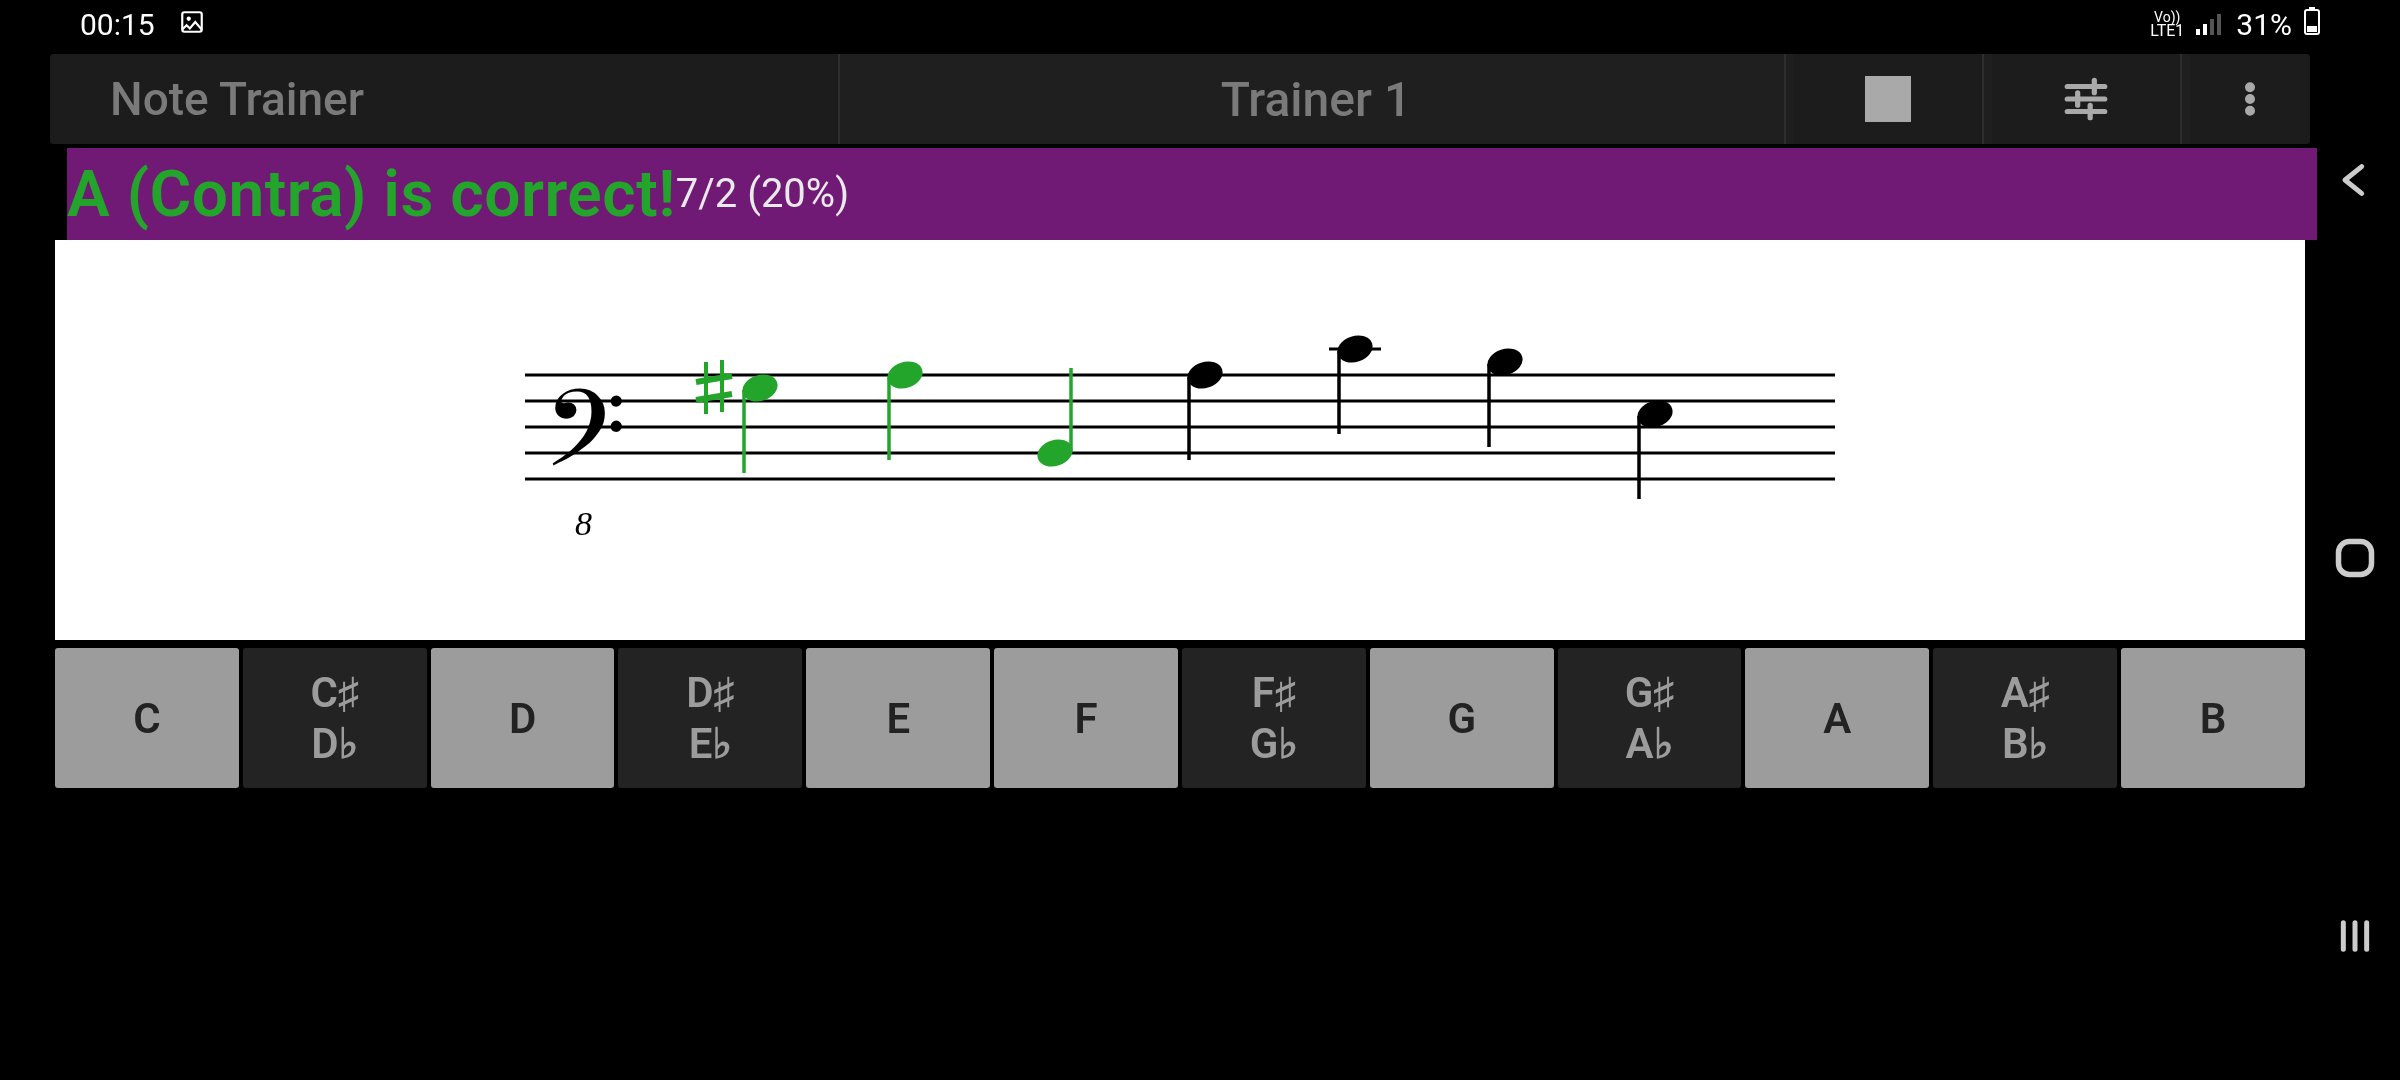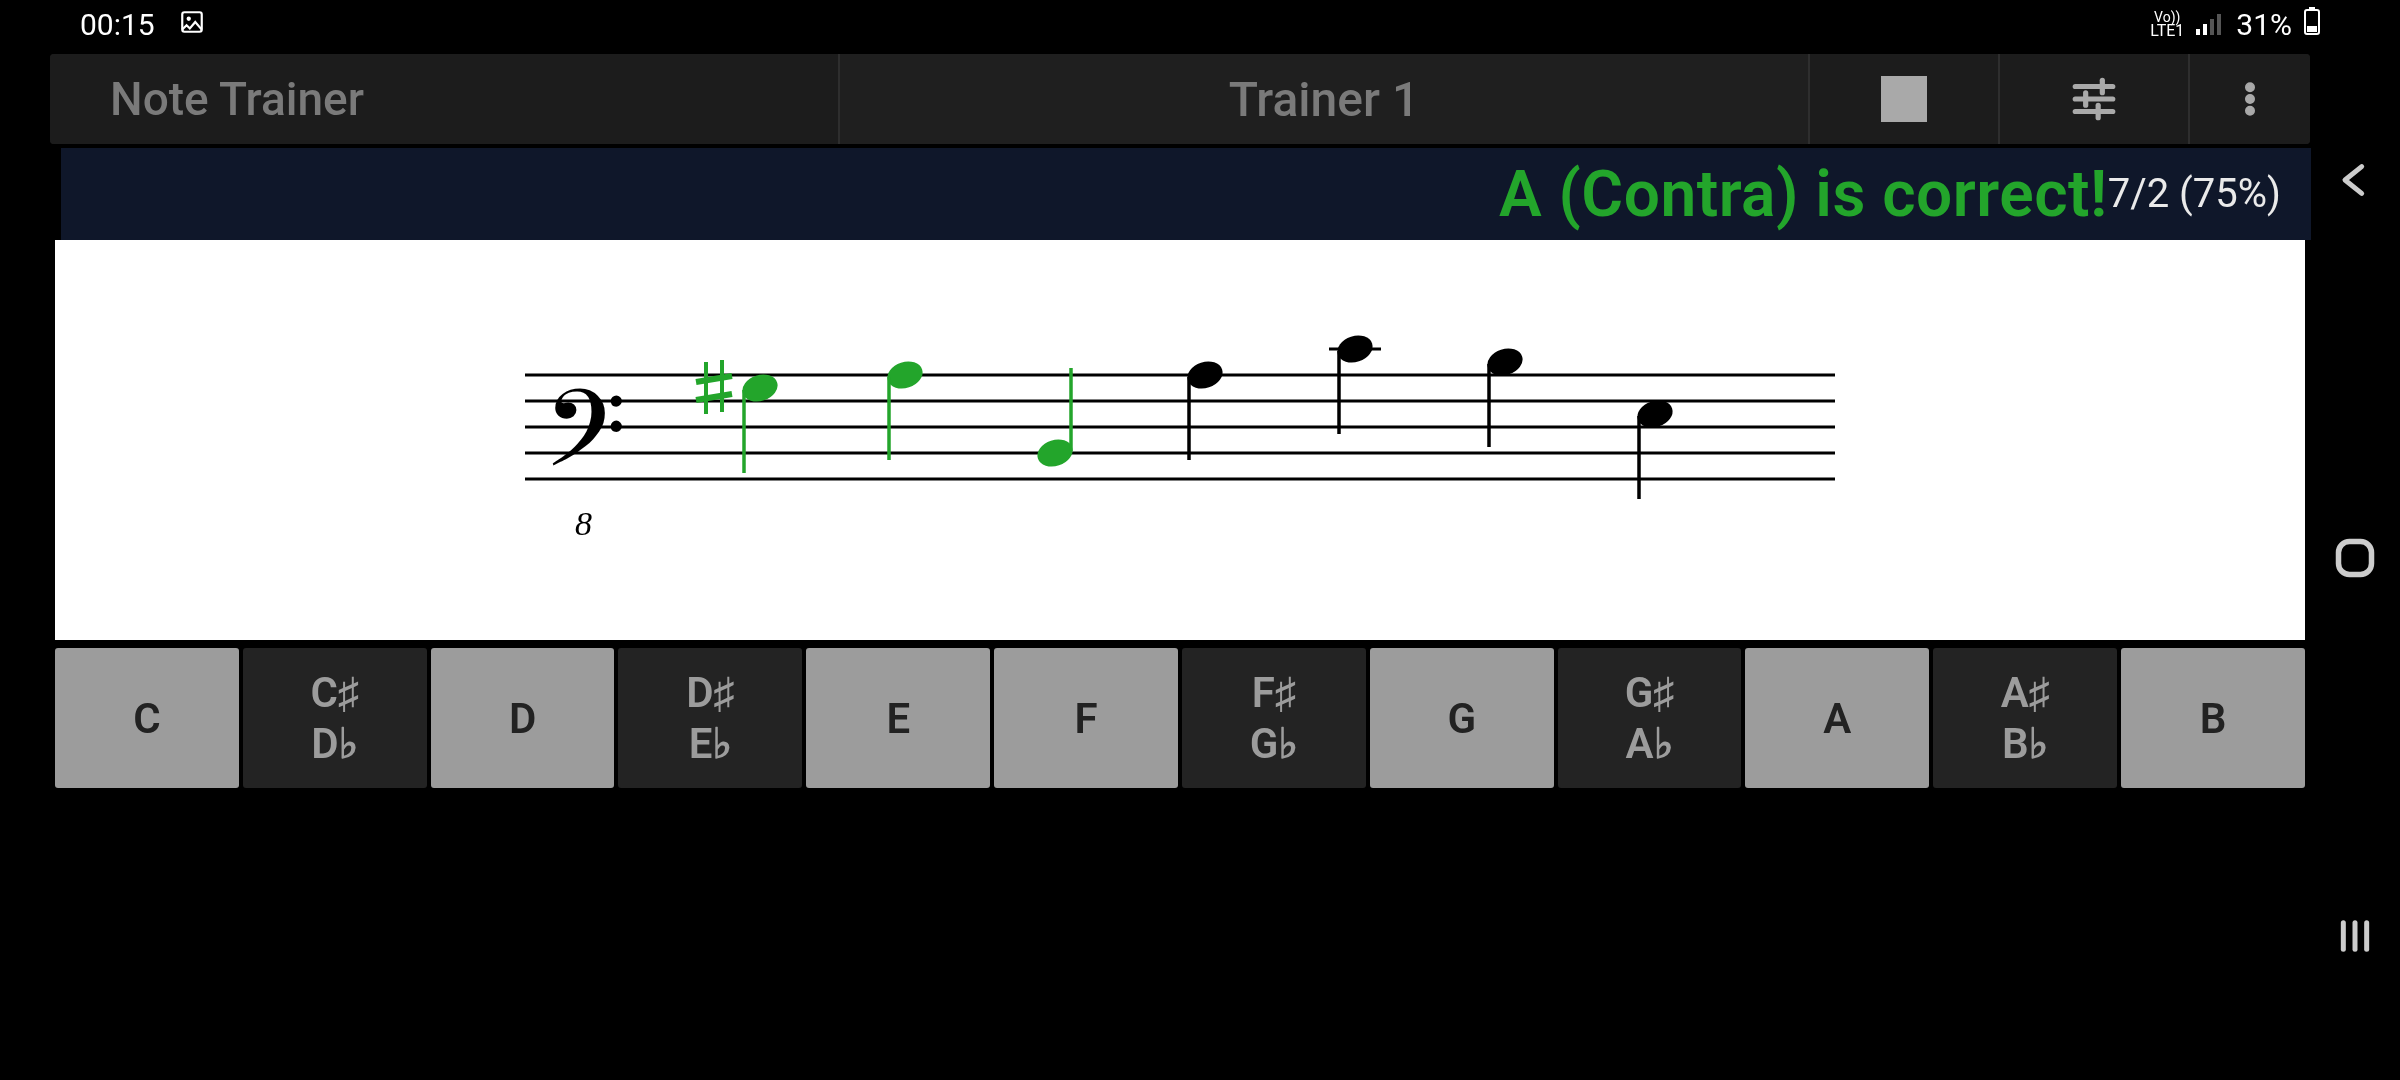--- a/index.html
+++ b/index.html
@@ -23,35 +23,35 @@
   .sysnav {
     position: absolute; right: 0; top: 0; width: 90px; height: 100%;
     display: flex; flex-direction: column; justify-content: space-between; align-items: center;
     padding: 160px 0 120px 0;
   }
   .sysnav .nav-item { color: #ddd; }
 
   
   .appheader {
     position: absolute; left: 50px; top: 54px; width: 2260px; height: 90px;
-    display: flex; background: #1f1f1f; border-radius: 4px; overflow: hidden;
+    display: flex; background: #1f1f1f; border-radius: 4px; overflow: hidden; gap: 8px;
   }
   .appheader .h1cell { display:flex; align-items:center; }
   .appheader .title1 { flex: 0 0 790px; padding-left: 60px; font-size: 46px; color: #7a7a7a; font-weight: 500; border-right: 2px solid #2e2e2e; background:#1c1c1c; }
   .appheader .title2 { flex: 1; justify-content:center; font-size: 48px; color: #7a7a7a; font-weight:500; border-right: 2px solid #2e2e2e; }
   .appheader .iconbtn { flex: 0 0 190px; justify-content:center; border-right: 2px solid #2e2e2e; background:#1c1c1c; cursor:pointer; }
   .appheader .iconbtn:last-child { border-right: none; flex:0 0 120px; }
   .stop-square { width:46px; height:46px; background:#a9a9a9; }
   .sliders-icon svg, .dots-icon svg { stroke:#a9a9a9; fill:#a9a9a9; }
 
   
   .statusrow {
-    position: absolute; left: 61px; top: 148px; width: 2250px; height: 92px;
-    display:flex; align-items:center; justify-content:flex-end;
-    background:#0f172a;
+    position: absolute; left: 67px; top: 148px; width: 2250px; height: 92px;
+    display:flex; align-items:center; justify-content:flex-start;
+    background:#701a75;
   }
   .correct { color:#23a52b; font-size: 64px; font-weight: 600; letter-spacing: 0.5px; }
   .stats { text-align:right; color:#eaeaea; font-size: 40px; line-height: 1.15; padding-right: 30px; }
 
   
   .staffarea {
     position: absolute; left: 55px; top: 240px; width: 2250px; height: 400px;
     background:#fff; color:#000;
   }
   .staffsvg { position:absolute; left:0; top:0; width:100%; height:100%; }
@@ -150,21 +150,21 @@
         <circle cx="12" cy="5" r="2.5" fill="#a9a9a9"></circle>
           <circle cx="12" cy="12" r="2.5" fill="#a9a9a9"></circle>
           <circle cx="12" cy="19" r="2.5" fill="#a9a9a9"></circle>
       </svg>
     </div>
   </div>
 
   <div class="statusrow">
     <div class="correct">A (Contra) is correct!</div>
     <div class="stats">
-      <div>7/2 (75%)</div>
+      <div>7/2 (20%)</div>
     </div>
   </div>
 
   <div class="staffarea">
     <svg class="staffsvg" id="staffsvg" viewBox="0 0 2250 400">
         <line x1="470" y1="135" x2="1780" y2="135" stroke="#000" stroke-width="3"></line>
         <line x1="470" y1="161" x2="1780" y2="161" stroke="#000" stroke-width="3"></line>
         <line x1="470" y1="187" x2="1780" y2="187" stroke="#000" stroke-width="3"></line>
         <line x1="470" y1="213" x2="1780" y2="213" stroke="#000" stroke-width="3"></line>
         <line x1="470" y1="239" x2="1780" y2="239" stroke="#000" stroke-width="3"></line>

